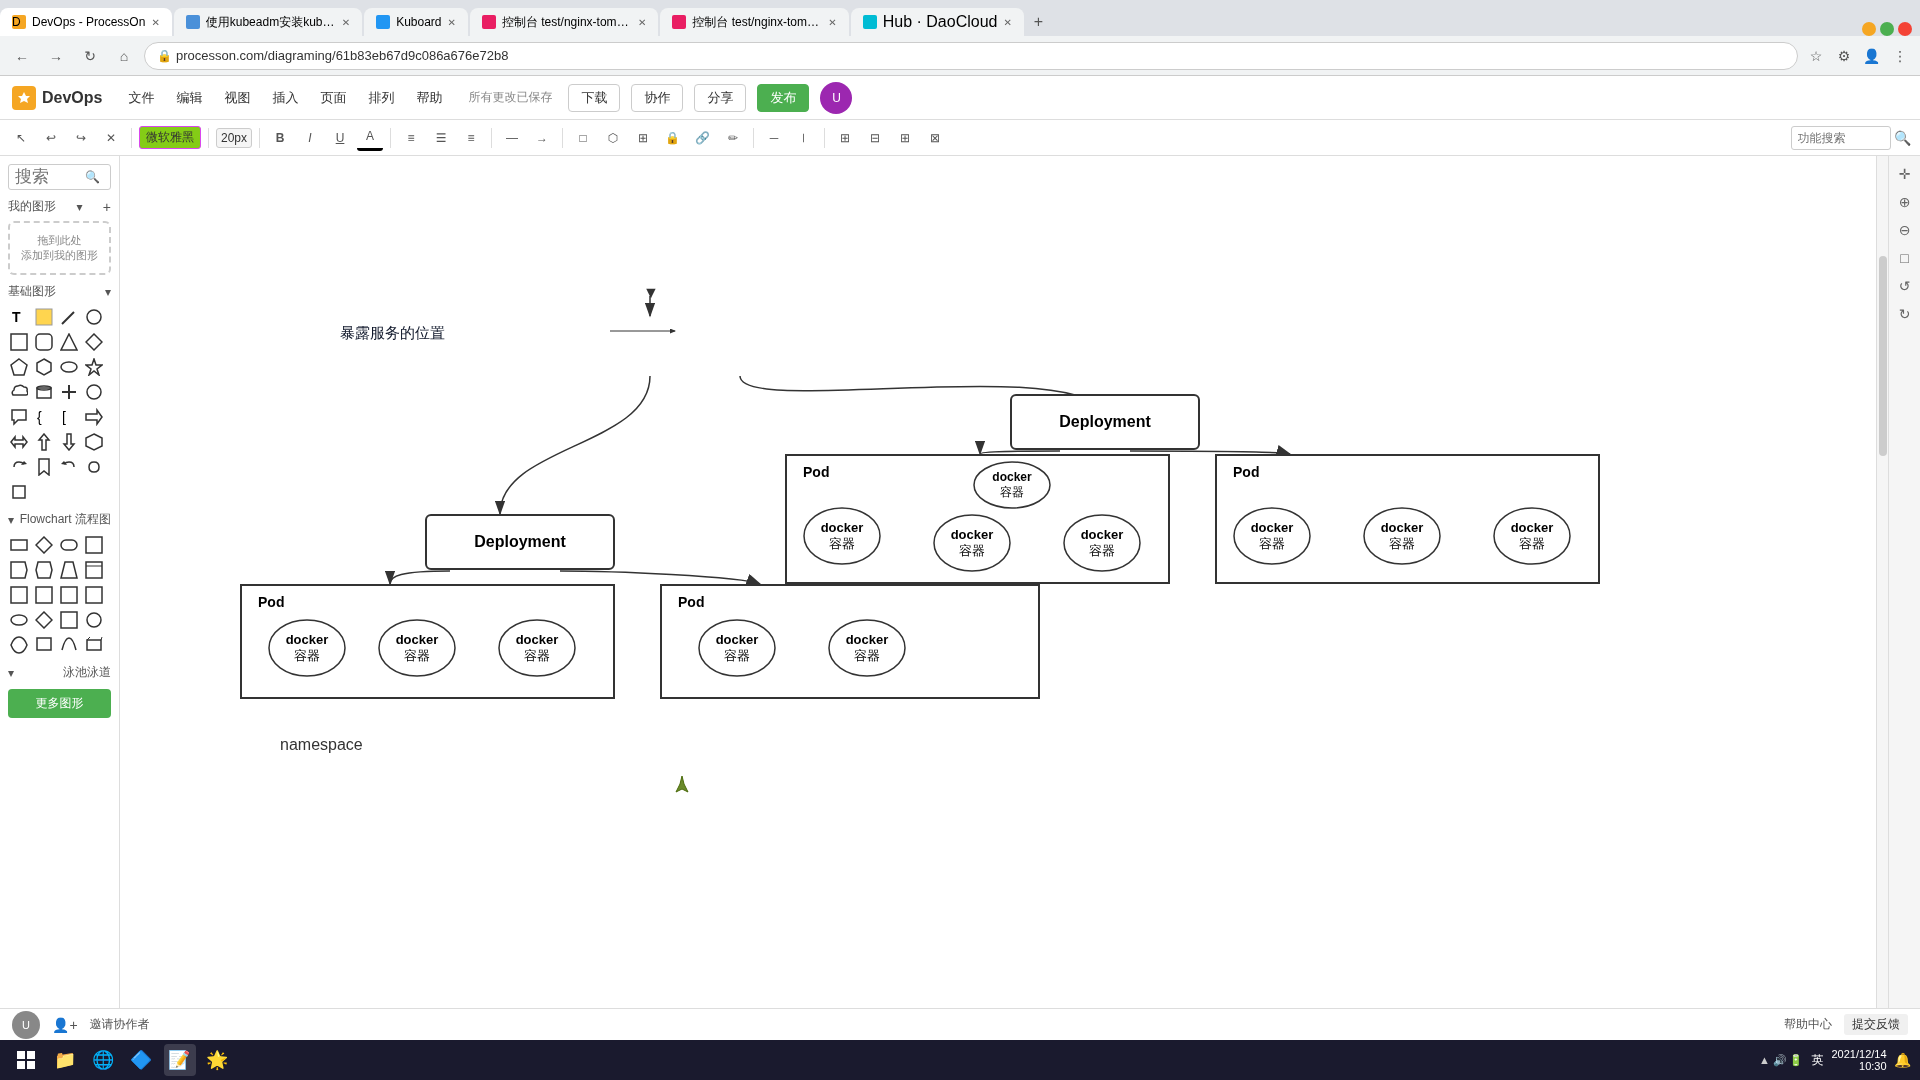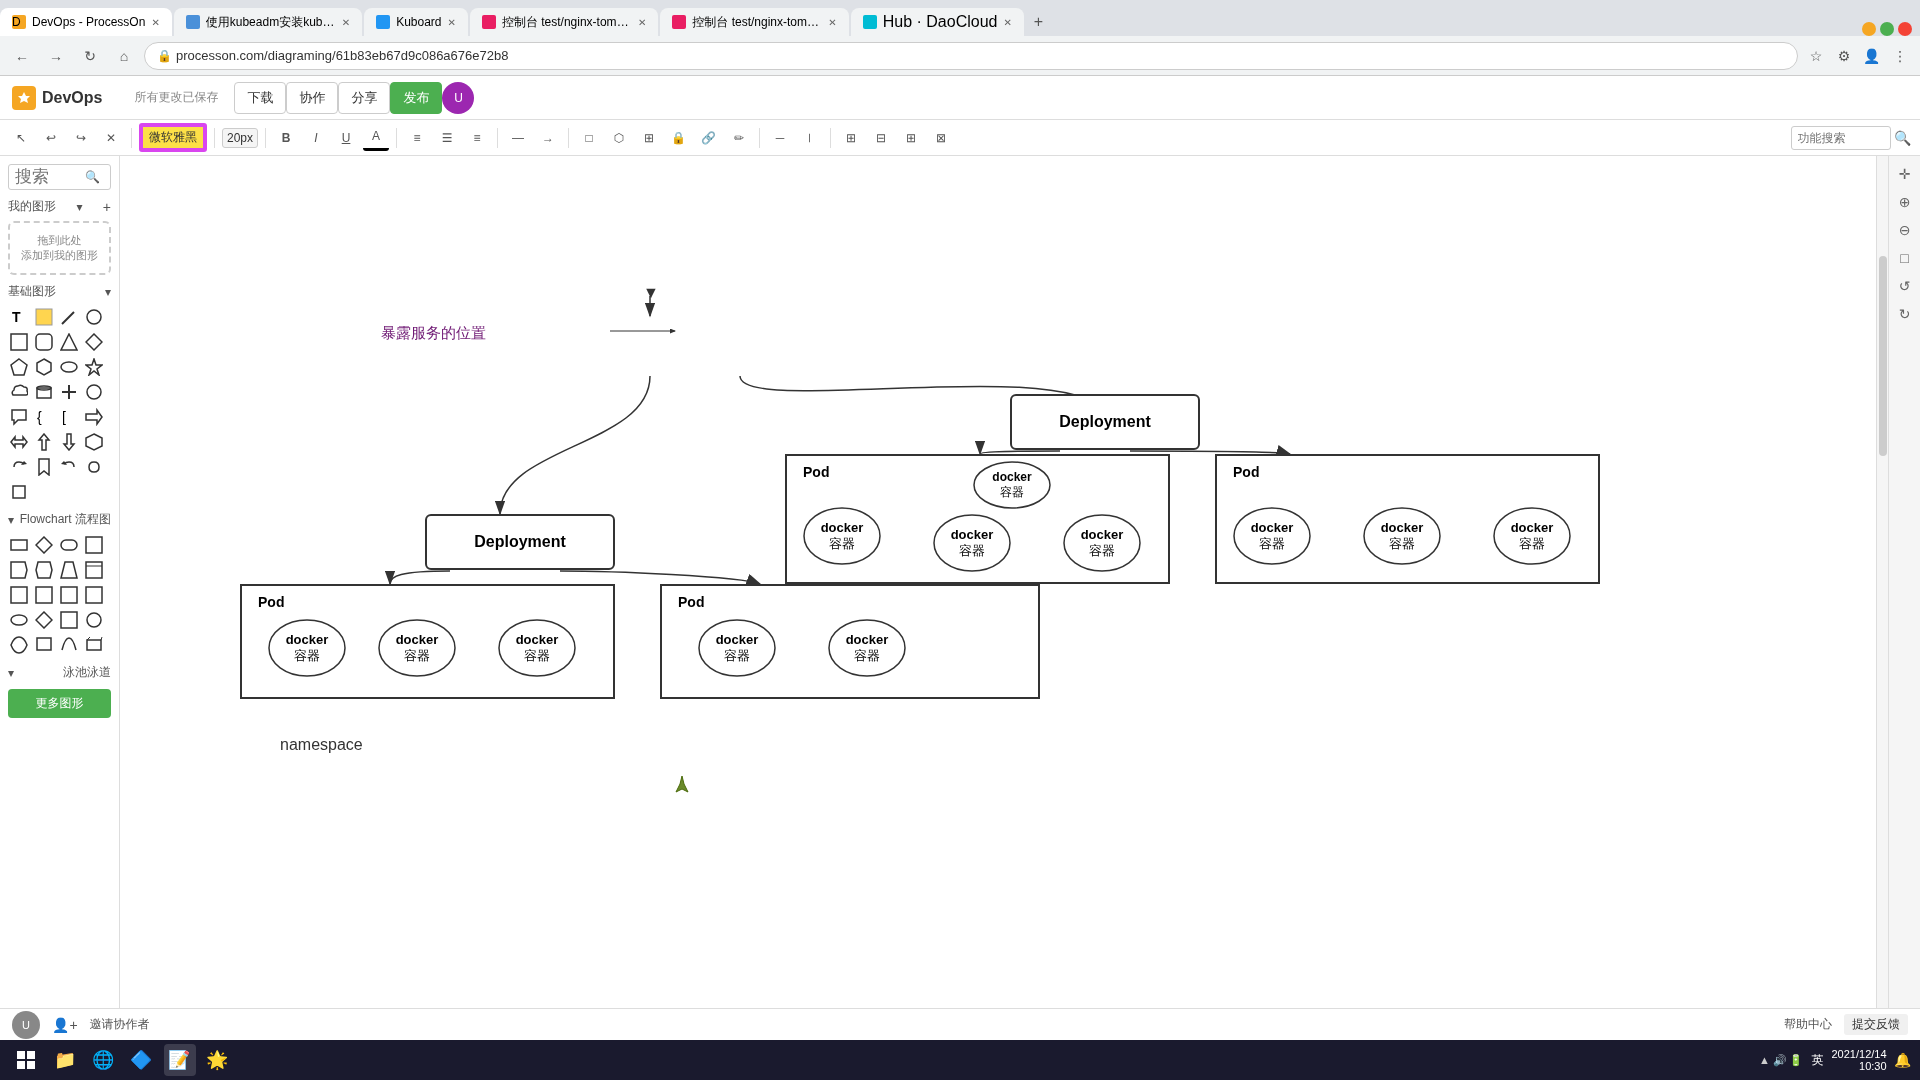--- a/index.html
+++ b/index.html
@@ -22,21 +22,21 @@
     .addr-icon { width: 24px; height: 24px; display: flex; align-items: center; justify-content: center; cursor: pointer; color: #555; font-size: 14px; }
 
     
     .app-header { background: #fff; border-bottom: 1px solid #ddd; display: flex; align-items: center; padding: 0 12px; height: 44px; }
     .app-logo { display: flex; align-items: center; gap: 6px; margin-right: 16px; }
     .logo-icon { width: 24px; height: 24px; background: #f5a623; border-radius: 4px; display: flex; align-items: center; justify-content: center; }
     .app-title { font-size: 16px; font-weight: bold; color: #333; }
     .menu-bar { display: flex; gap: 2px; }
     .menu-item { padding: 4px 10px; font-size: 13px; color: #333; cursor: pointer; border-radius: 3px; }
     .save-status { margin-left: auto; font-size: 12px; color: #888; }
-    .header-actions { display: flex; gap: 0; margin-left: 16px; }
+    .header-actions { display: flex; gap: 11px; margin-left: 16px; align-items: center; }
     .header-btn { padding: 4px 12px; border: 1px solid #ccc; border-radius: 4px; font-size: 13px; cursor: pointer; background: #fff; color: #333; }
     .header-btn.primary { background: #4caf50; color: #fff; border-color: #4caf50; }
     .avatar { width: 32px; height: 32px; border-radius: 50%; background: #9c27b0; display: flex; align-items: center; justify-content: center; color: #fff; font-size: 12px; cursor: pointer; }
 
     
     .toolbar { background: #fff; border-bottom: 1px solid #ddd; display: flex; align-items: center; padding: 0 8px; height: 36px; gap: 4px; }
     .tool-btn { width: 26px; height: 26px; display: flex; align-items: center; justify-content: center; border-radius: 3px; cursor: pointer; font-size: 12px; color: #555; border: none; background: none; }
     .tool-separator { width: 1px; height: 20px; background: #ddd; margin: 0 3px; }
     .tool-label { font-size: 12px; color: #333; }
 
@@ -143,37 +143,46 @@
 
 <div class="app-header">
   <div class="app-logo">
     <div class="logo-icon">
       <svg width="16" height="16" viewBox="0 0 16 16">
           <path d="M8 2l2 4h4l-3 3 1 4-4-2-4 2 1-4-3-3h4z" fill="#fff"></path>
         </svg>
     </div>
     <span class="app-title">DevOps</span>
   </div>
+  <div class="menu-bar">
+    <div class="menu-item">文件</div>
+    <div class="menu-item">编辑</div>
+    <div class="menu-item">视图</div>
+    <div class="menu-item">插入</div>
+    <div class="menu-item">页面</div>
+    <div class="menu-item">排列</div>
+    <div class="menu-item">帮助</div>
+  </div>
   <span class="save-status" style="margin-left:16px;">所有更改已保存</span>
   <div class="header-actions">
     <button class="header-btn">下载</button>
     <button class="header-btn">协作</button>
     <button class="header-btn">分享</button>
     <button class="header-btn primary">发布</button>
     <div class="avatar">U</div>
   </div>
 </div>
 
 <div class="toolbar">
   <button class="tool-btn">↖</button>
   <button class="tool-btn">↩</button>
   <button class="tool-btn">↪</button>
   <button class="tool-btn">✕</button>
   <div class="tool-separator"></div>
-  <span class="tool-label" style="font-size:12px;background:#fde047;border:4px solid #d946ef;padding:2px 6px;border-radius:3px;">微软雅黑</span>
+  <span class="tool-label" style="font-size:12px;background:#84cc16;border:1px solid #d946ef;padding:2px 6px;border-radius:3px;">微软雅黑</span>
   <div class="tool-separator"></div>
   <span class="tool-label" style="font-size:12px;background:#f5f5f5;border:1px solid #ccc;padding:2px 4px;border-radius:3px;">20px</span>
   <div class="tool-separator"></div>
   <button class="tool-btn" style="font-weight:bold;">B</button>
   <button class="tool-btn" style="font-style:italic;">I</button>
   <button class="tool-btn" style="text-decoration:underline;">U</button>
   <button class="tool-btn" style="border-bottom:3px solid #000;">A</button>
   <div class="tool-separator"></div>
   <button class="tool-btn">≡</button>
   <button class="tool-btn">☰</button>
@@ -556,21 +565,21 @@
         </marker>
         <marker id="arrow-small" markerWidth="6" markerHeight="5" refX="5" refY="2.5" orient="auto">
           <polygon points="0 0, 6 2.5, 0 5" fill="#333"></polygon>
         </marker>
       </defs>
     </svg>
 
     <div style="position:absolute;top:128px;left:523px;font-size:16px;color:#333;">▼</div>
 
     <div class="diagram-element" style="left:220px;top:168px;">
-      <span style="font-size:15px;color:#701a75;font-weight:normal;margin-left:41px;">暴露服务的位置</span>
+      <span style="font-size:15px;color:#0f172a;font-weight:normal;">暴露服务的位置</span>
     </div>
 
 
     <div class="diagram-element rect-box" style="left:305px;top:358px;width:190px;height:56px;">
       <span>Deployment</span>
     </div>
 
     <div class="diagram-element rect-box" style="left:890px;top:238px;width:190px;height:56px;">
       <span>Deployment</span>
     </div>

